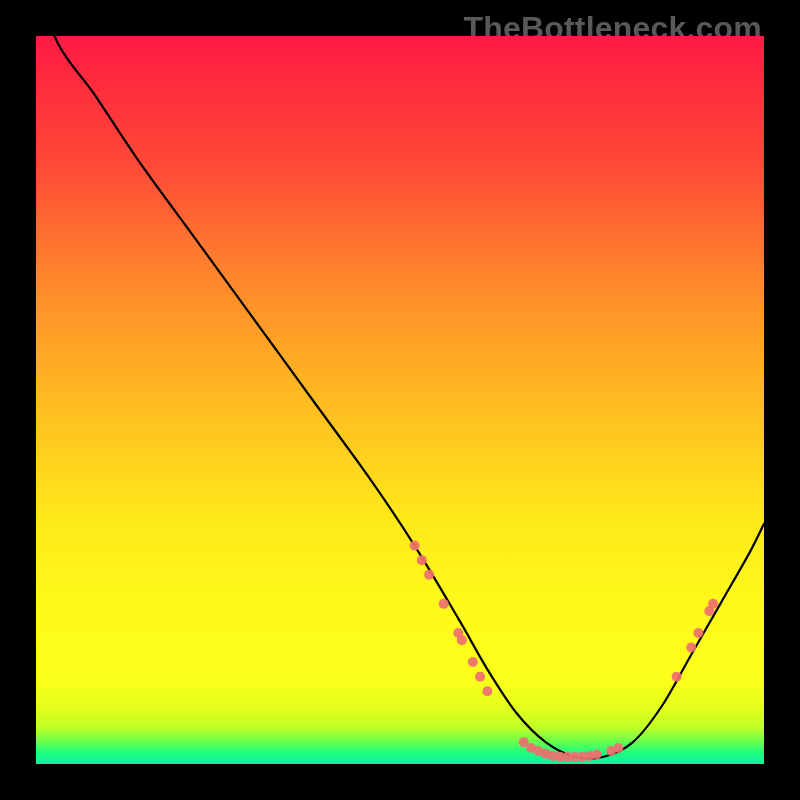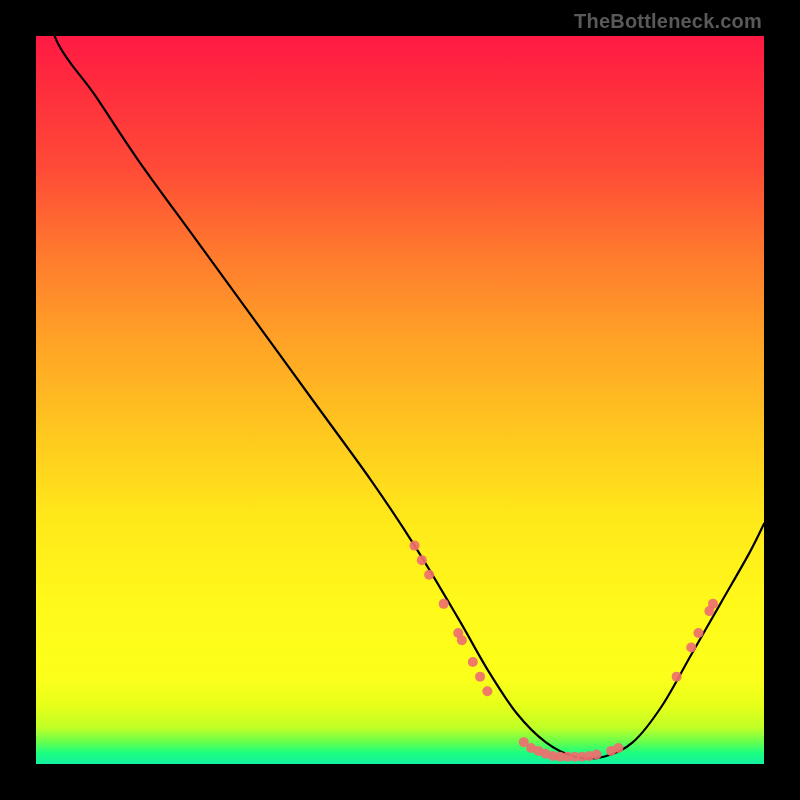--- a/index.html
+++ b/index.html
@@ -40,21 +40,21 @@
       #66ff4d 97%,
       #1aff80 98.5%,
       #14f0a0 100%
     );
     overflow: hidden;
   }
   .watermark {
     position: absolute;
     top: 10px;
     right: 38px;
-    font-size: 20px;
+    font-size: 32px;
     font-weight: bold;
     color: #595959;
     letter-spacing: 0.2px;
     user-select: none;
   }
   svg.curve {
     position: absolute;
     left: 0;
     top: 0;
     width: 728px;

